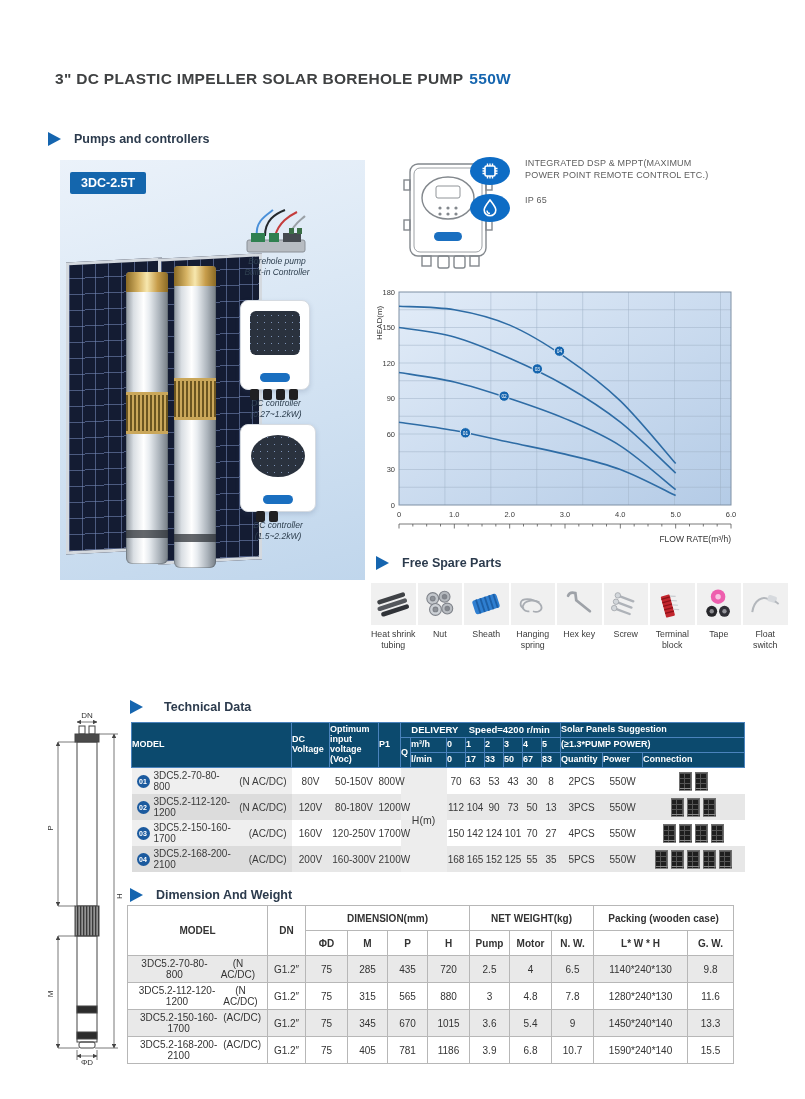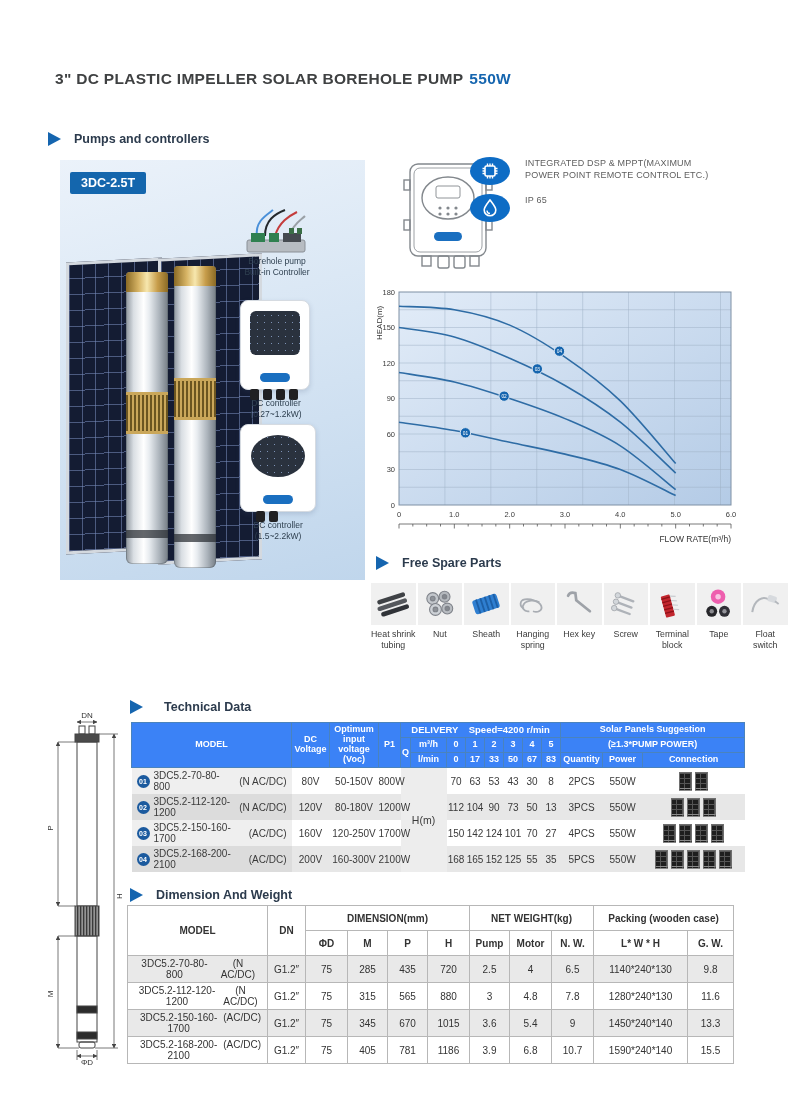--- a/index.html
+++ b/index.html
@@ -1,19 +1,19 @@
 <!DOCTYPE html>
 <html><head>
 <meta charset="utf-8">
 <style>
   html,body{margin:0;padding:0;background:#fff;}
   .page{position:relative;width:805px;height:1099px;background:#fff;overflow:hidden;
         font-family:"Liberation Sans","DejaVu Sans",sans-serif;}
   .abs{position:absolute;}
-  .pre{white-space:pre-line;}
+  .pre{white-space:pre-line;font-style:italic;}
 
   
   .title{left:55px;top:70px;font-size:15.5px;font-weight:bold;color:#3f4142;letter-spacing:.3px;}
   .title .pw{color:#1565af;margin-left:6px;}
 
   
   .sec{display:flex;align-items:center;gap:13px;}
   .tri{width:0;height:0;border-left:13px solid #1565af;border-top:7px solid transparent;border-bottom:7px solid transparent;}
   .sec-label{font-size:12.5px;font-weight:bold;color:#2c3b4d;}
   .sec1{left:48px;top:132px;} .sec2{left:376px;top:556px;} .sec3{left:130px;top:700px;gap:21px;} .sec4{left:130px;top:888px;}
@@ -65,21 +65,21 @@
   .chart{left:370px;top:283px;}
 
   
   .parts{left:371px;top:583px;display:flex;gap:2px;}
   .part{width:44.5px;}
   .part-img{height:42px;background:#f0f0f0;display:flex;align-items:center;justify-content:center;}
   .part-label{font-size:8.8px;text-align:center;margin-top:4px;line-height:1.2;color:#3a3a3a;white-space:pre-line;}
 
   
   #tech-table{position:absolute;left:131px;top:722px;width:613px;border-collapse:collapse;table-layout:fixed;}
-  #tech-table th{background:#3b82f6;color:#fff;font-weight:bold;border:1px solid #4a83bd;padding:0;font-size:9px;line-height:1.1;text-align:center;}
+  #tech-table th{background:#0c4a6e;color:#fff;font-weight:bold;border:1px solid #4a83bd;padding:0;font-size:9px;line-height:1.1;text-align:left;}
   #tech-table thead tr{height:15px;}
   #tech-table td{padding:0;text-align:center;font-size:10px;color:#3a3a3a;height:26px;border:none;}
   #tech-table tbody tr.r-odd td{background:#fff;} #tech-table tbody tr.r-even td{background:#e7e7e7;}
   #tech-table tbody tr.r-odd td.model{background:#efefef;} #tech-table tbody tr.r-even td.model{background:#dcdcdc;}
   #tech-table td.hm{background:#ededed !important;font-size:10.5px;}
   .m-wrap{display:flex;align-items:center;gap:4px;padding:0 5px;font-size:10px;}
   .m-wrap .m-name{flex:1;text-align:left;}
   .row-no{display:inline-flex;width:13px;height:13px;border-radius:50%;background:#1b5a9e;color:#fff;font-size:7px;align-items:center;justify-content:center;font-weight:bold;flex:none;}
   .dl-wrap{display:flex;justify-content:space-evenly;align-items:center;font-size:9.5px;}
   .opt-h{font-size:8.5px;line-height:1.05;white-space:pre-line;}

